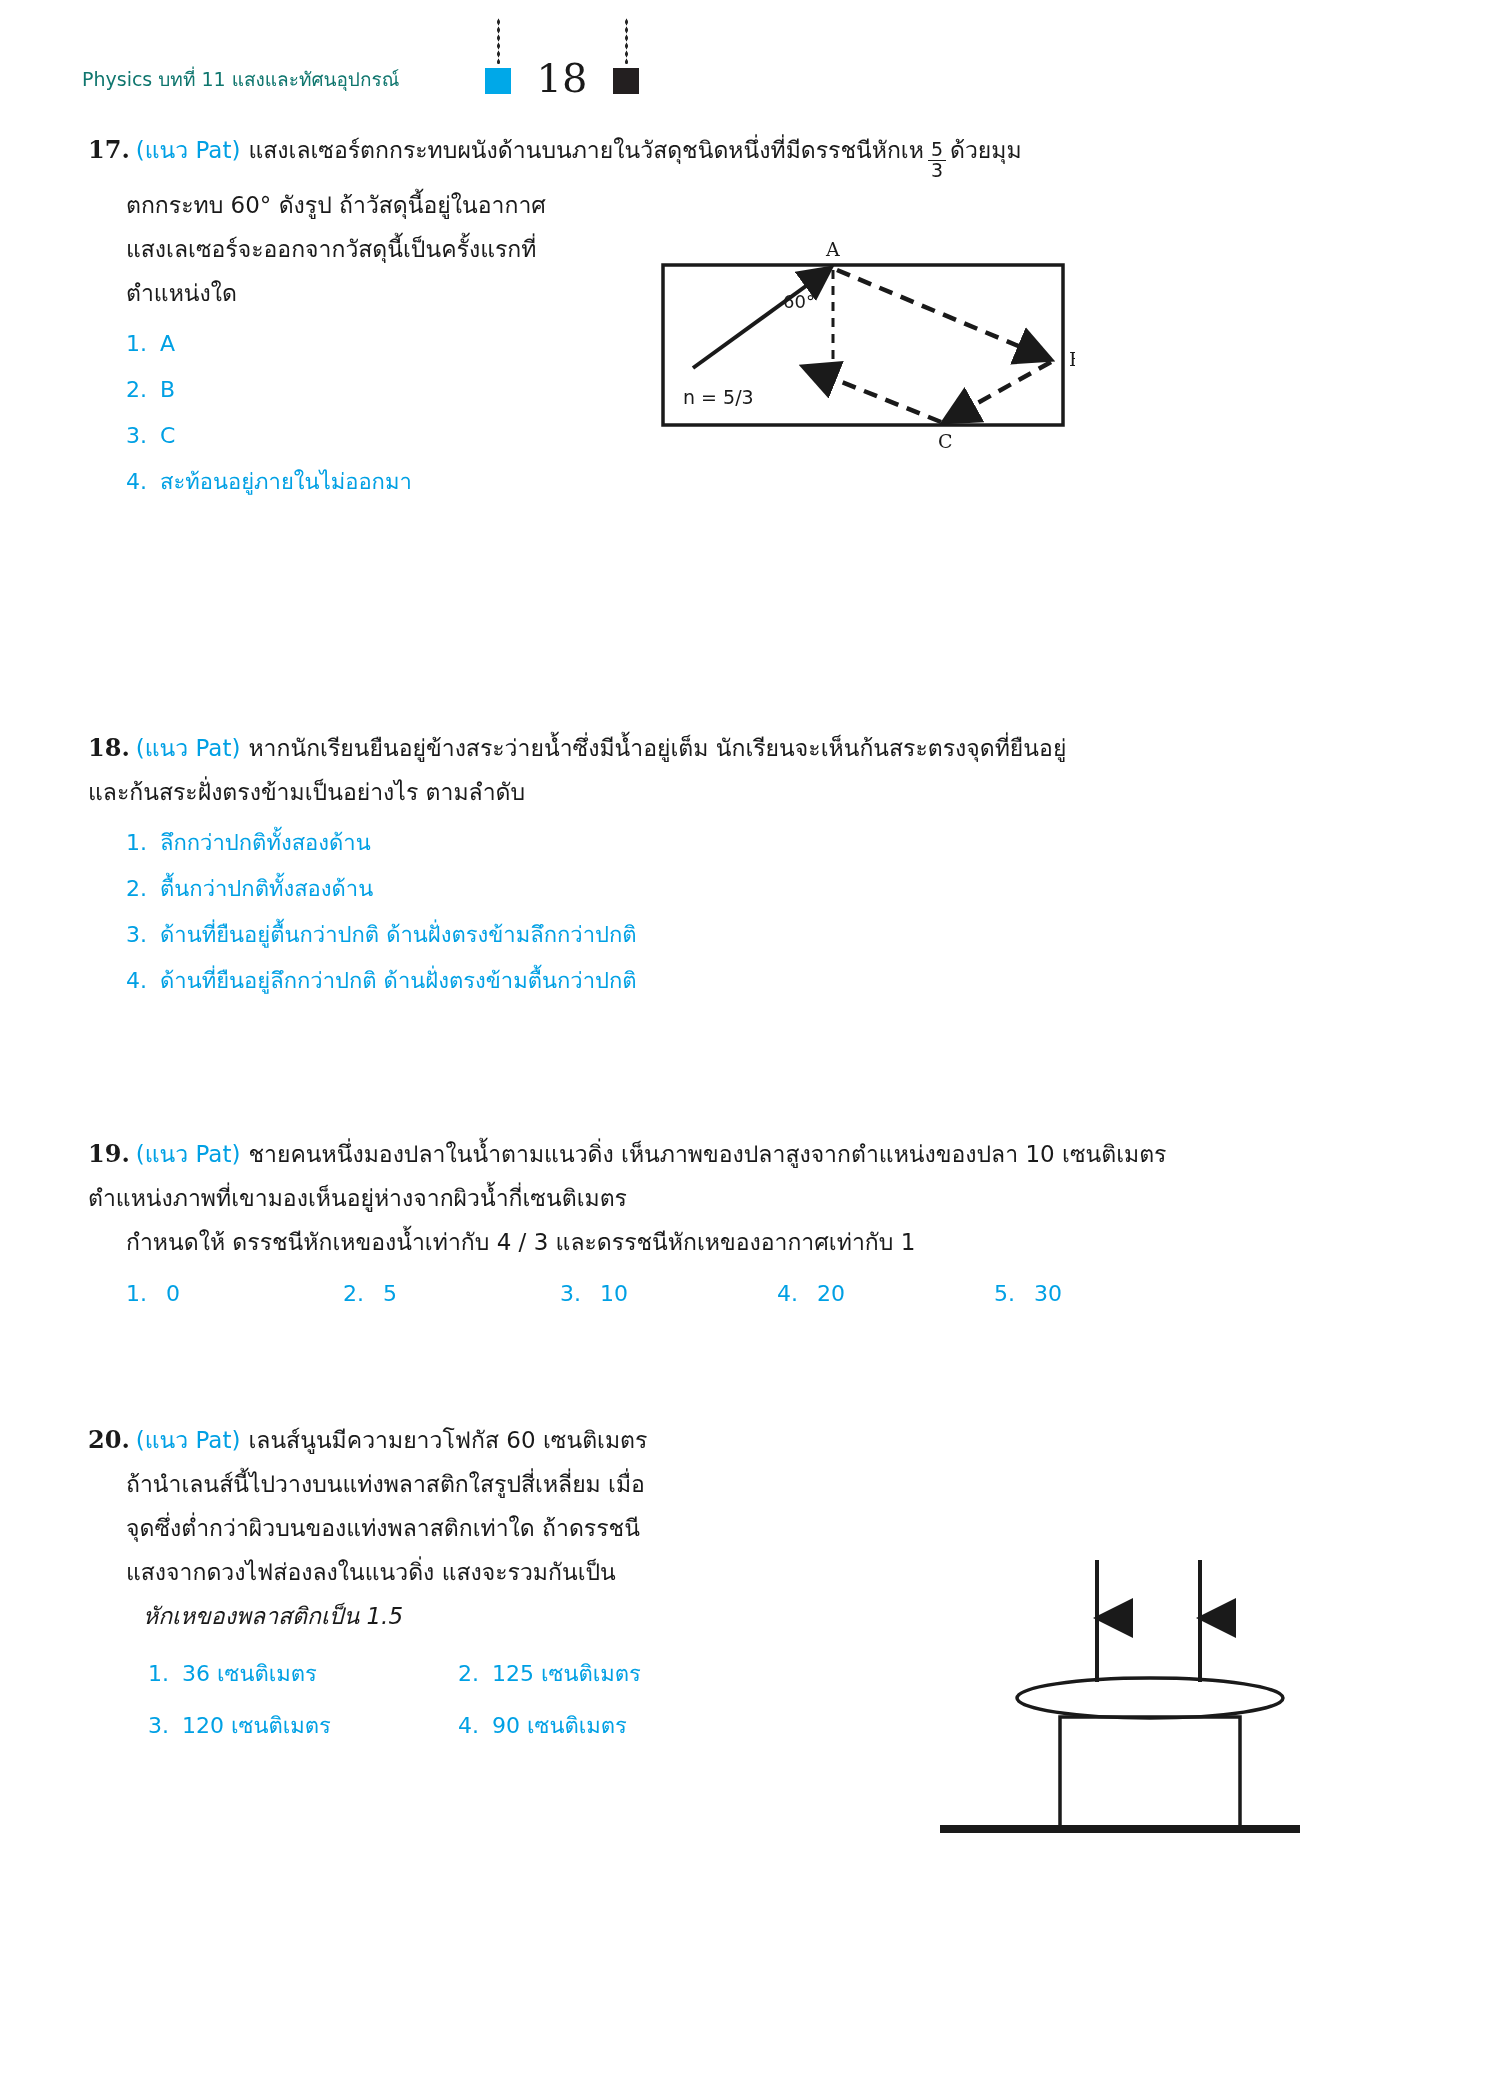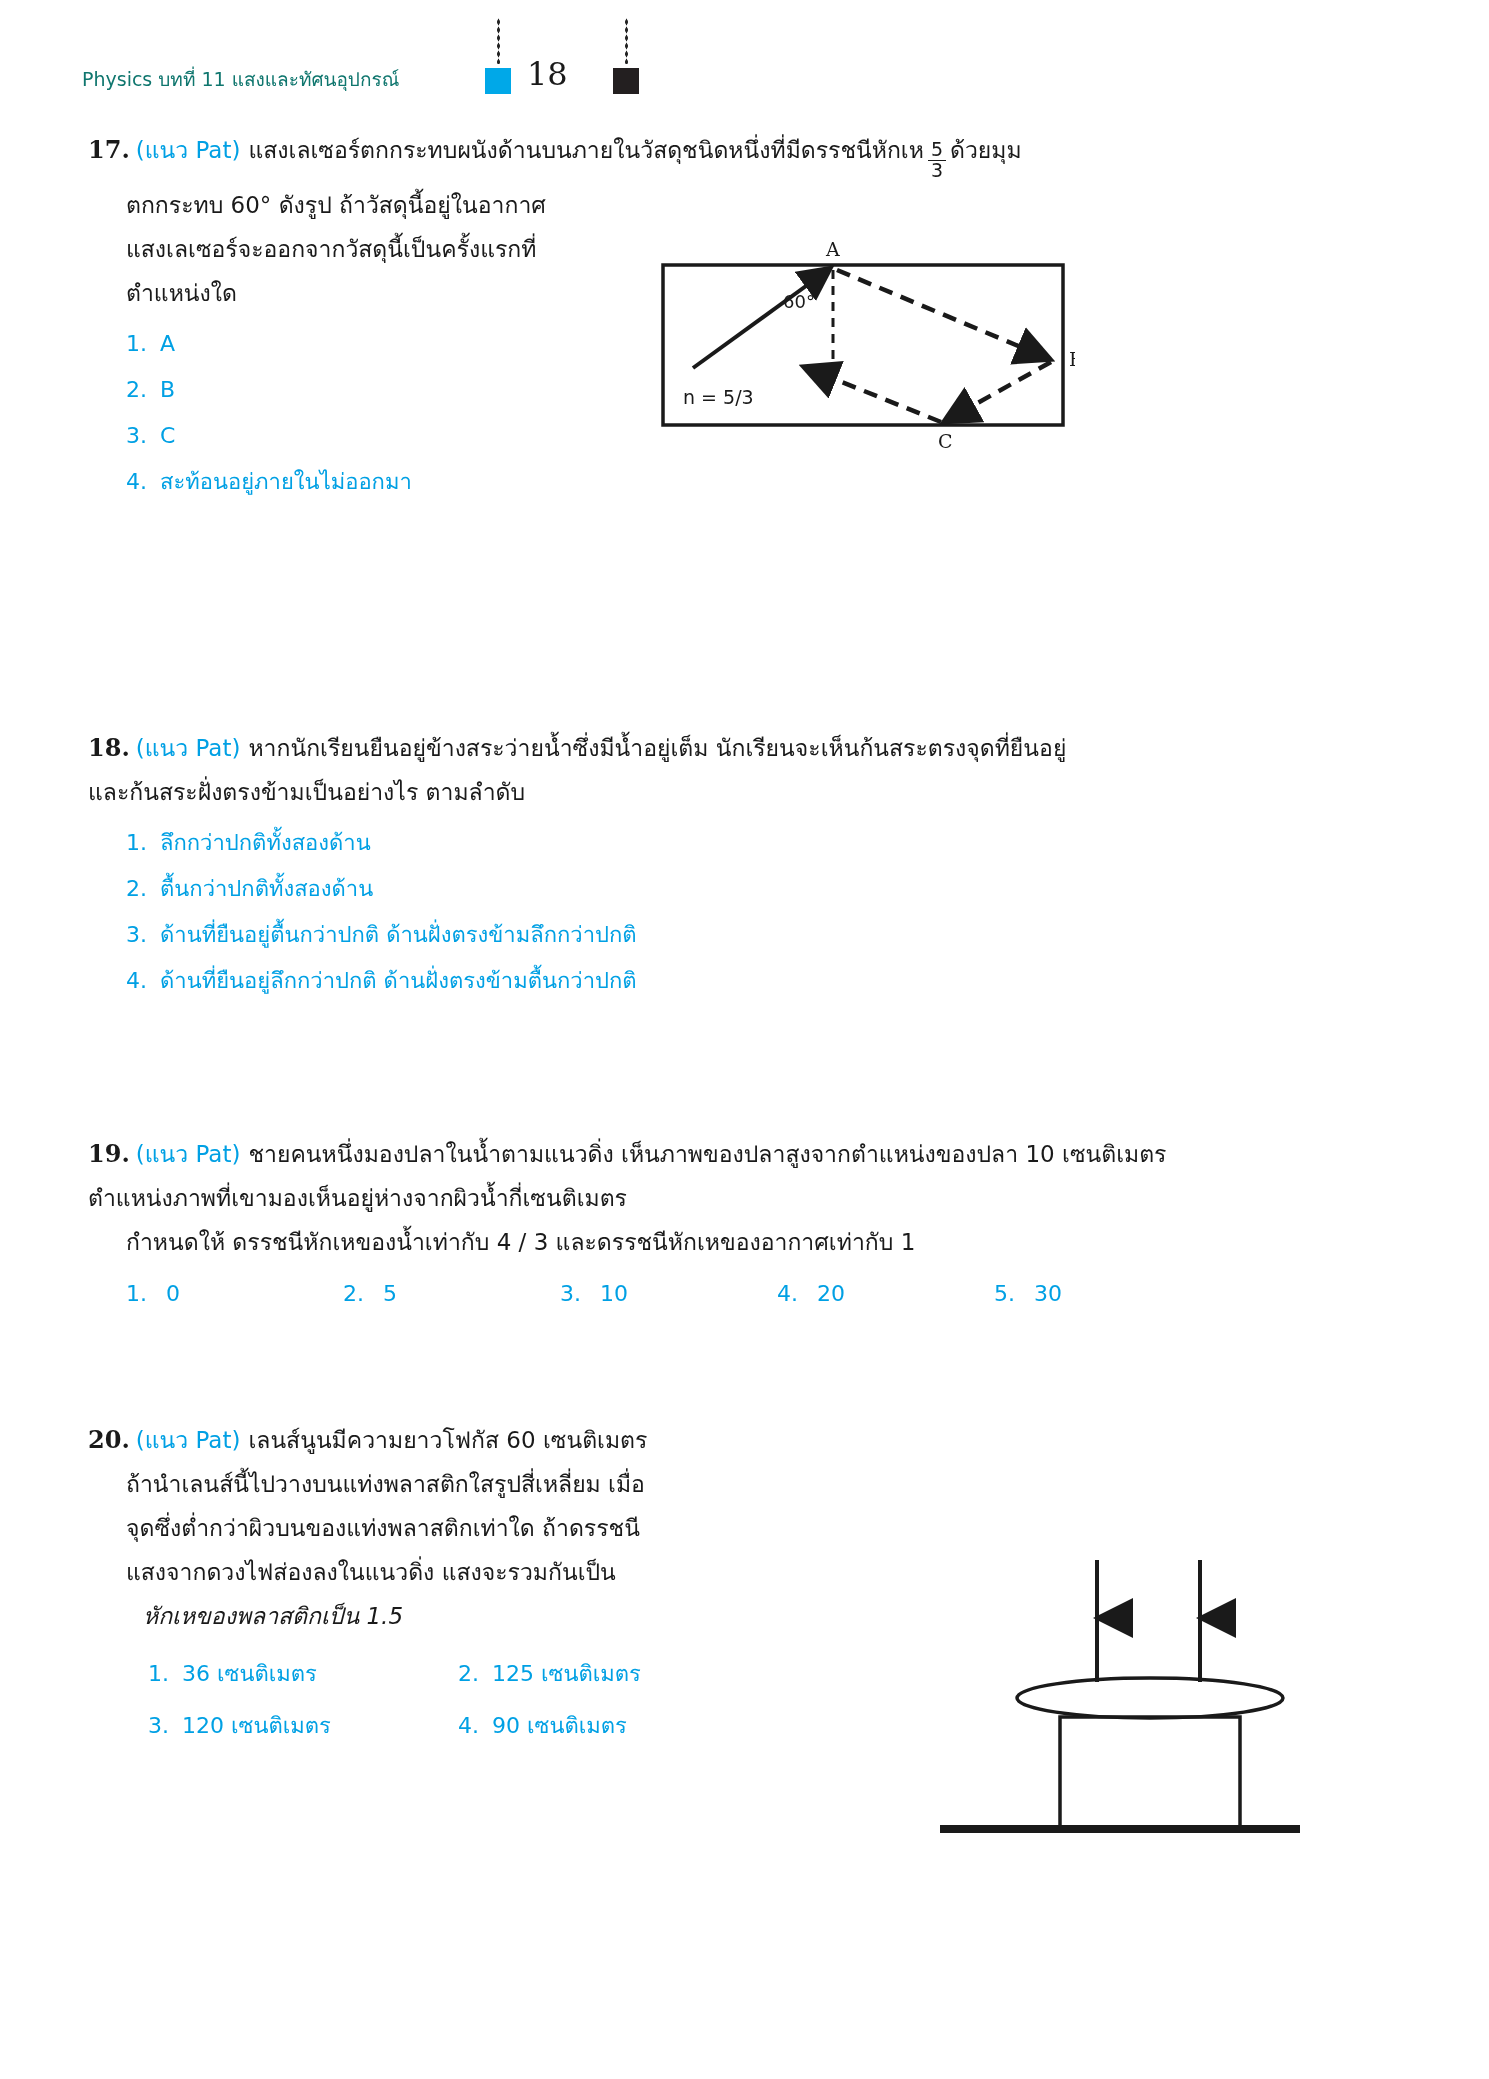--- a/index.html
+++ b/index.html
@@ -49,22 +49,22 @@
   }
   .marker-cyan { left: 485px; }
   .marker-cyan .sq { background: #00a8e8; }
   .marker-black { left: 613px; }
   .marker-black .sq { background: #231f20; }
   .page-no {
     position: absolute;
     left: 527px;
     top: 55px;
     width: 70px;
-    text-align: left;
-    font-size: 32px;
+    text-align: center;
+    font-size: 40px;
     color: #1a1a1a;
     font-family: "DejaVu Serif", "Liberation Serif", serif;
   }
 
   
   .question {
     position: absolute;
     left: 88px;
     width: 1340px;
   }

